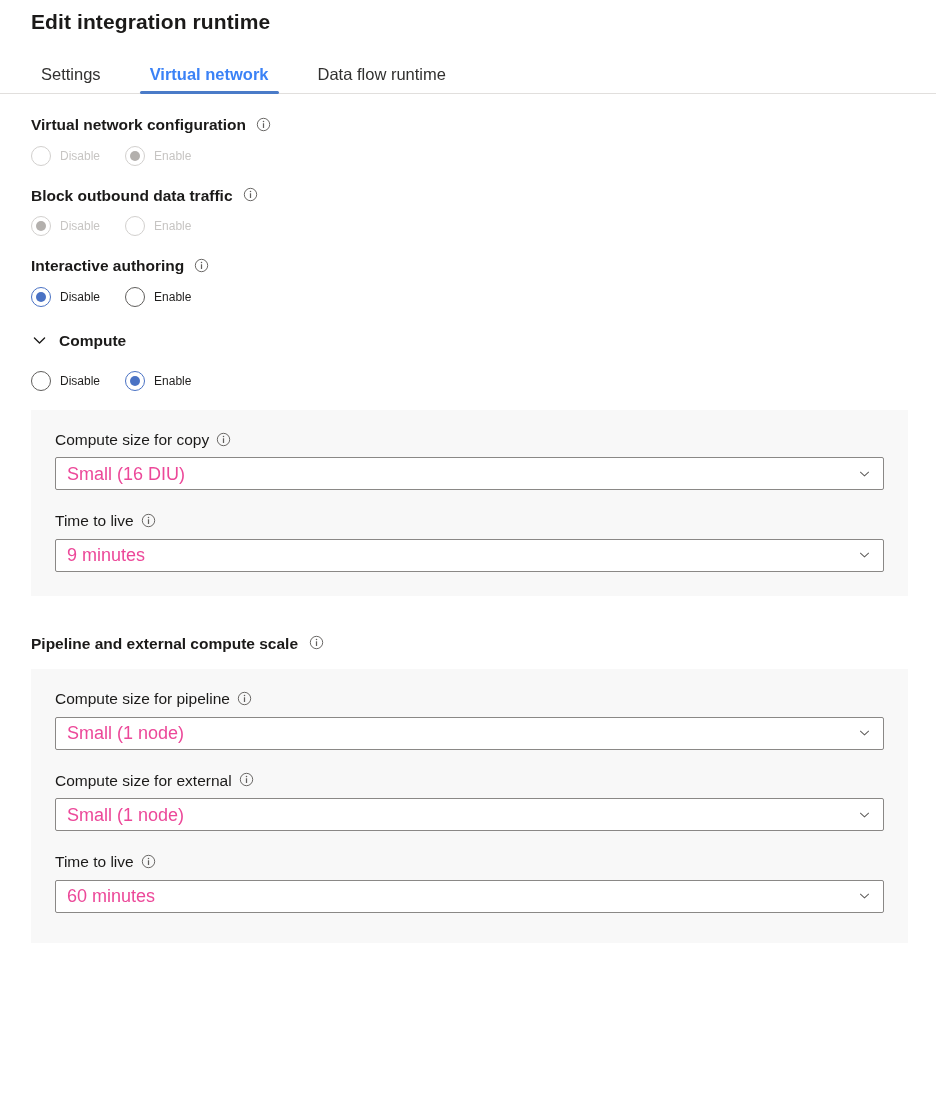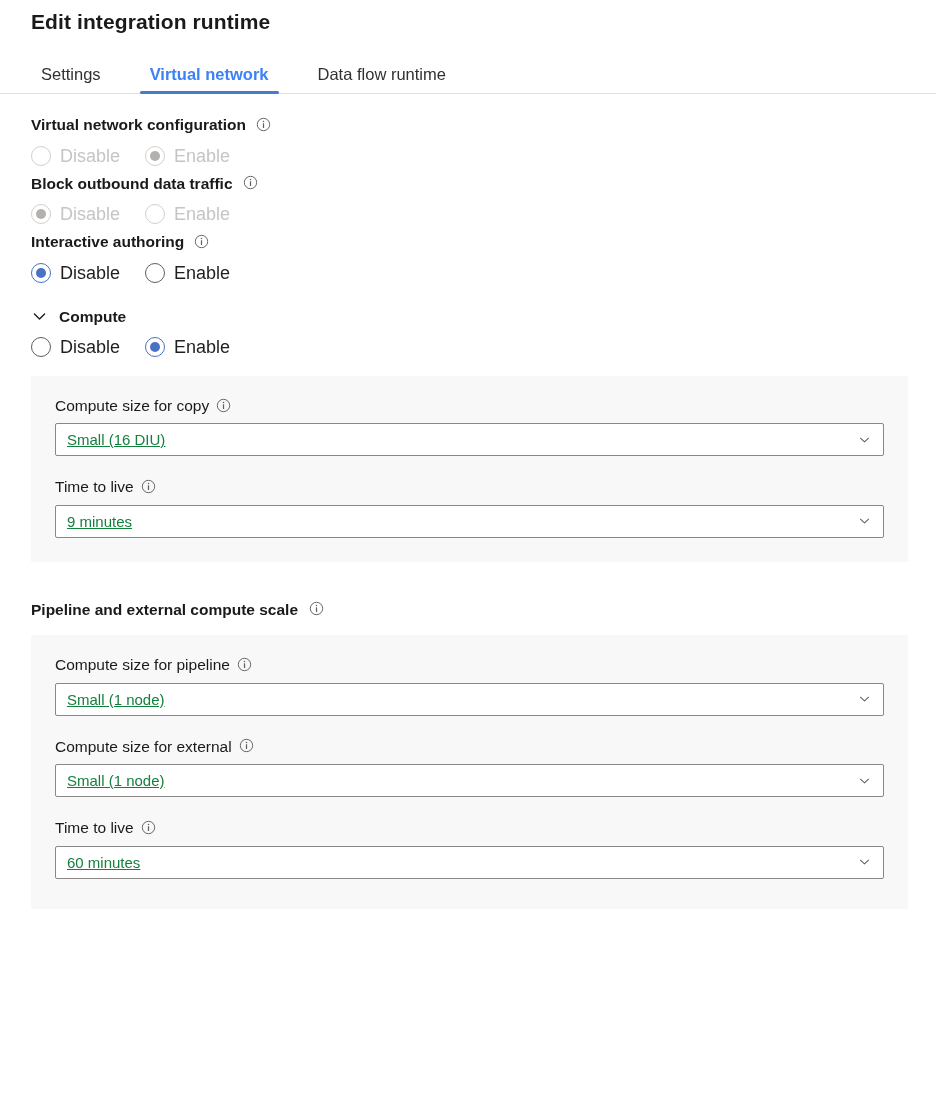--- a/index.html
+++ b/index.html
@@ -58,21 +58,21 @@
     position: absolute;
     left: 0; right: 0; bottom: -1px;
     height: 3px;
     background: #4a7bc8;
     border-radius: 2px;
   }
 
   
   .content { padding: 0 0 0 31px; }
 
-  .group { margin-top: 9px; }
+  .group { margin-top: 21px; }
   .group.first { margin-top: 22px; }
 
   .grp-label {
     display: flex;
     align-items: center;
     font-size: 15.5px;
     font-weight: bold;
     color: #1b1a19;
     line-height: 1.2;
   }
@@ -111,21 +111,21 @@
     margin: -5px 0 0 -5px;
     border-radius: 50%;
     background: #4a72c4;
   }
   .radio.dis { border-color: #d2d0ce; }
   .radio.dis.checked { border-color: #d2d0ce; }
   .radio.dis.checked::after { background: #b3b0ad; }
 
   .radio-label {
     margin-left: 9px;
-    font-size: 18px;
+    font-size: 12px;
     color: #201f1e;
     line-height: 1;
   }
   .radio-label.dis { color: #c7c5c3; }
 
   
   .advanced {
     display: flex;
     align-items: center;
     margin-top: 25px;
@@ -184,24 +184,23 @@
   .select {
     position: relative;
     width: 829px;
     height: 33px;
     background: #ffffff;
     border: 1px solid #8a8886;
     border-radius: 2px;
     display: flex;
     align-items: center;
     padding: 0 34px 0 11px;
-    font-size: 15px;
-    color: #15803d;
+    font-size: 18px;
+    color: #ec4899;
     cursor: pointer;
-    text-decoration: underline;
   }
   .select .caret {
     position: absolute;
     right: 12px; top: 50%;
     transform: translateY(-50%);
     color: #605e5c;
     display: inline-flex;
     align-items: center;
   }
   .select-value { line-height: 1; }

